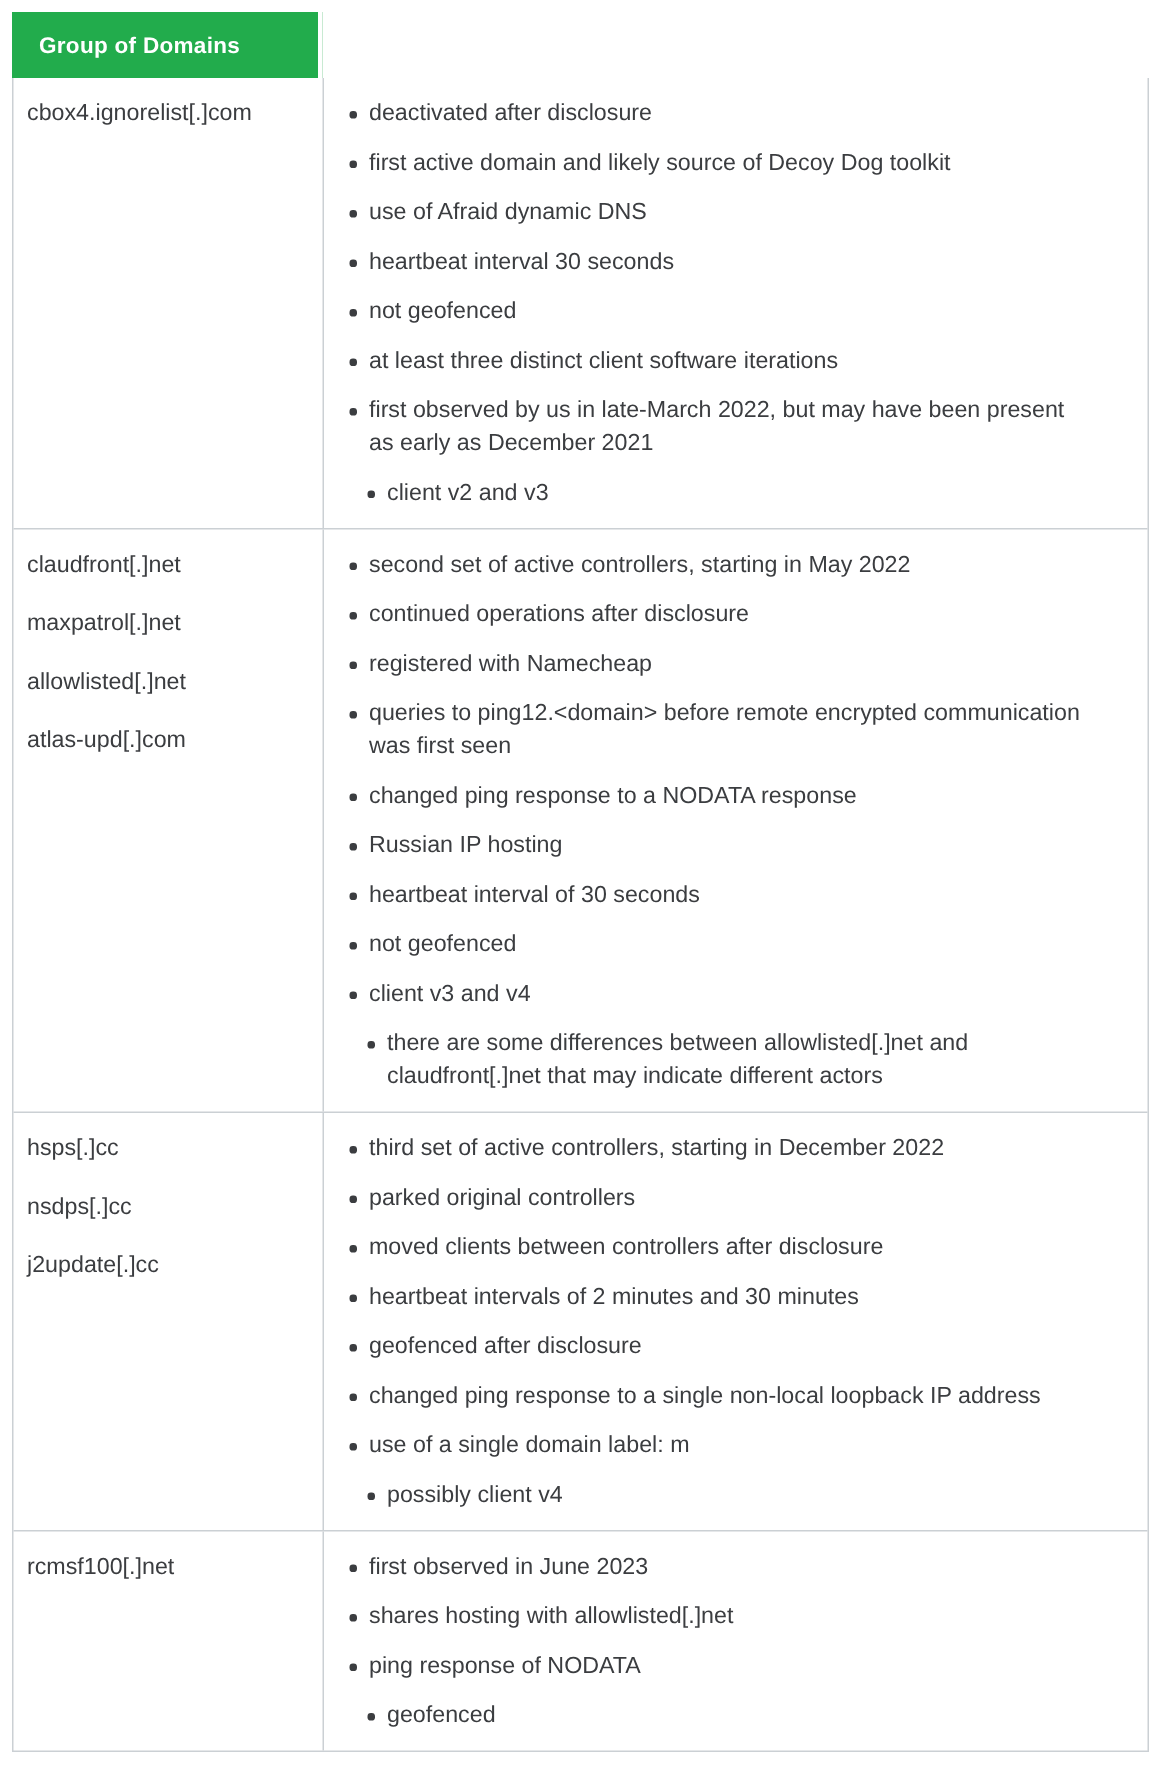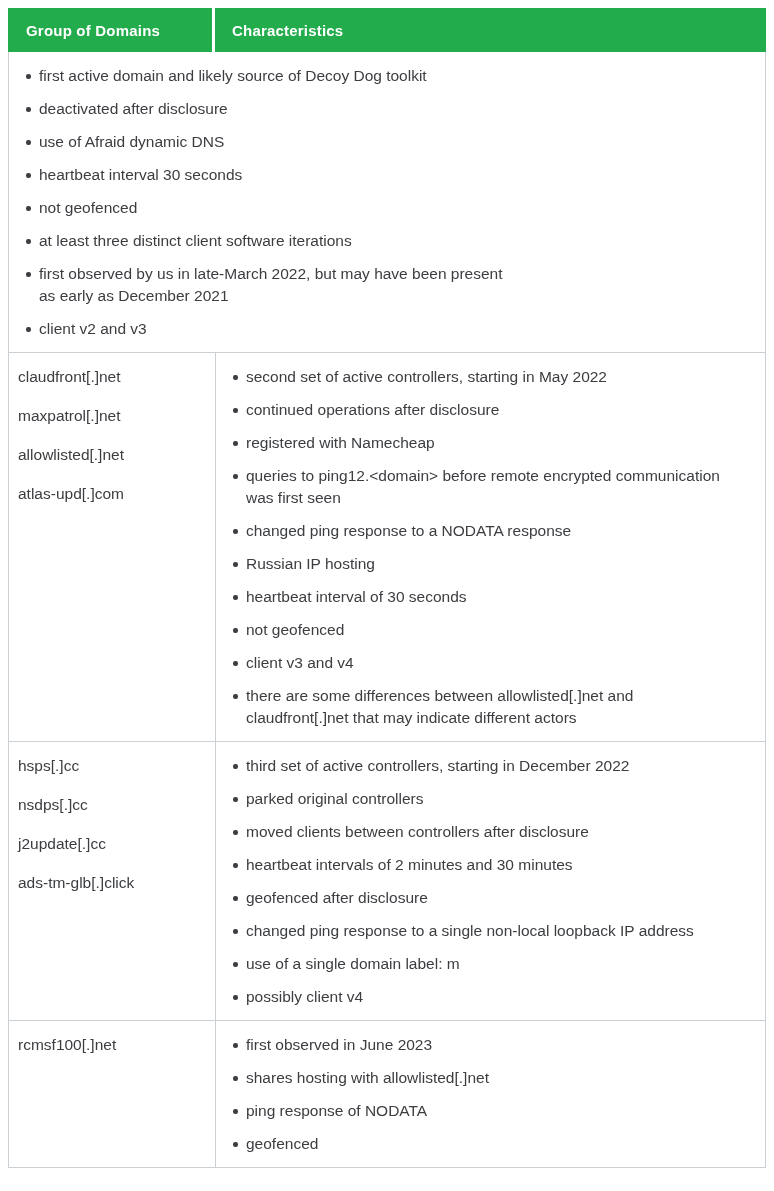--- a/index.html
+++ b/index.html
@@ -78,50 +78,50 @@
     padding: 0 0 0 30px;
     max-width: 480px;
   }
   .char-list li {
     position: relative;
     font-size: 15.5px;
     line-height: 22px;
     margin-bottom: 11px;
     color: #3b3d40;
   }
-  .char-list li:last-child { margin-bottom: 0; }
+  .char-list li:last-child { margin-bottom: 0; margin-left: 12px; }
   .char-list li::before {
     content: "";
     position: absolute;
     left: -13px;
     top: 9px;
     width: 4.5px;
     height: 4.5px;
     border-radius: 50%;
     background: #3b3d40;
   }
 </style>
 </head>
 <body>
 
 <div class="page">
   <div class="thead">
     <div class="th col-domains">
       <span>Group of Domains</span>
     </div>
-    <div class="th col-chars">
-      <span>Characteristics</span>
-    </div>
   </div>
   <div class="tbody" id="tbody">
       <div class="tr">
+        <div class="td col-domains">
+          <p class="domain">cbox4.ignorelist[.]com</p>
+        </div>
         <div class="td col-chars">
           <ul class="char-list">
+            <li>deactivated after disclosure</li>
             <li>first active domain and likely source of Decoy Dog toolkit</li>
-            <li>deactivated after disclosure</li>
             <li>use of Afraid dynamic DNS</li>
             <li>heartbeat interval 30 seconds</li>
             <li>not geofenced</li>
             <li>at least three distinct client software iterations</li>
             <li>first observed by us in late-March 2022, but may have been present as early as December 2021</li>
             <li>client v2 and v3</li>
           </ul>
         </div>
       </div>
       <div class="tr">
@@ -144,21 +144,20 @@
             <li>client v3 and v4</li>
             <li>there are some differences between allowlisted[.]net and claudfront[.]net that may indicate different actors</li>
           </ul>
         </div>
       </div>
       <div class="tr">
         <div class="td col-domains">
           <p class="domain">hsps[.]cc</p>
           <p class="domain">nsdps[.]cc</p>
           <p class="domain">j2update[.]cc</p>
-          <p class="domain">ads-tm-glb[.]click</p>
         </div>
         <div class="td col-chars">
           <ul class="char-list">
             <li>third set of active controllers, starting in December 2022</li>
             <li>parked original controllers</li>
             <li>moved clients between controllers after disclosure</li>
             <li>heartbeat intervals of 2 minutes and 30 minutes</li>
             <li>geofenced after disclosure</li>
             <li>changed ping response to a single non-local loopback IP address</li>
             <li>use of a single domain label: m</li>

